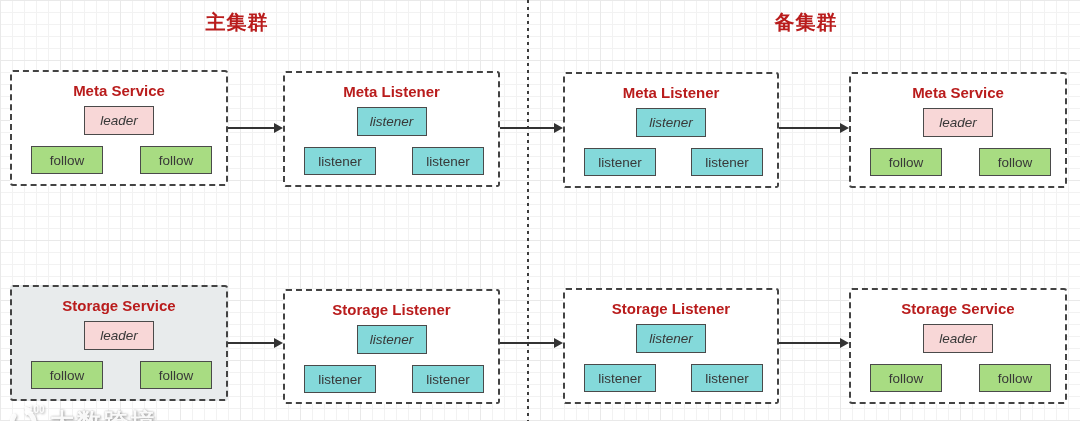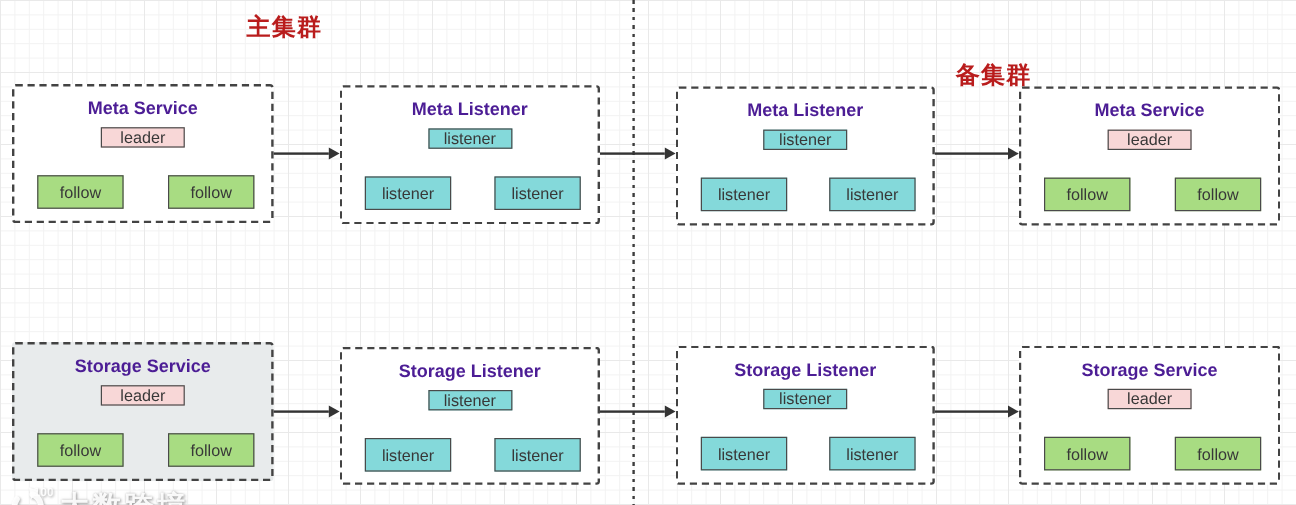--- a/index.html
+++ b/index.html
@@ -22,28 +22,28 @@
   .separator{
     position:absolute;left:527px;top:0;width:2px;height:421px;
     background-image:repeating-linear-gradient(to bottom,#3c3c3c 0 3px,transparent 3px 7px);
   }
   .cluster-box{
     position:absolute;border:2px dashed #434343;border-radius:3px;
     background:#ffffff;box-sizing:border-box;
   }
   .box-title{
     position:absolute;left:0;right:0;top:10px;text-align:center;
-    font-size:15px;font-weight:bold;color:#4c1d95;
+    font-size:15px;font-weight:bold;color:#b91c1c;
   }
   .node{
     position:absolute;border:1.5px solid #4a4a4a;box-sizing:border-box;
     display:flex;align-items:center;justify-content:center;
     font-size:13.5px;color:#383838;
   }
-  .node.top-center{left:50%;transform:translateX(-50%);top:34px;width:70px;height:17px;}
+  .node.top-center{left:50%;transform:translateX(-50%);top:34px;width:70px;height:29px;font-style:italic;}
   .node.bottom-left{left:19px;top:74px;width:72px;height:28px;}
   .node.bottom-right{right:14px;top:74px;width:72px;height:28px;}
   .arrow{
     position:absolute;height:2px;background:#333333;
   }
   .arrow::after{
     content:'';position:absolute;right:-9px;top:-4px;width:0;height:0;
     border-left:9px solid #333333;border-top:5px solid transparent;border-bottom:5px solid transparent;
   }
   .watermark{
@@ -53,21 +53,21 @@
   .watermark .brand-text{
     font-size:24px;font-weight:bold;color:rgba(255,255,255,0.93);
     letter-spacing:3px;margin-left:6px;
     text-shadow:0 0 2px rgba(140,140,140,0.55);
   }
 </style>
 </head>
 <body>
 
 <div class="cluster-title" style="left:237px;">主集群</div>
-<div class="cluster-title" style="left:828px;margin-top:40px;">备集群</div>
+<div class="cluster-title" style="left:806px;">备集群</div>
 
 <div class="separator"></div>
 
 <div class="cluster-box" style="left:10px;top:70px;width:218px;height:116px;">
   <div class="box-title">Meta Service</div>
   <div class="node top-center" style="background-color: rgb(248, 215, 215);">leader</div>
   <div class="node bottom-left" style="background-color: rgb(168, 220, 130);">follow</div>
   <div class="node bottom-right" style="background-color: rgb(168, 220, 130);">follow</div>
 </div>
 

